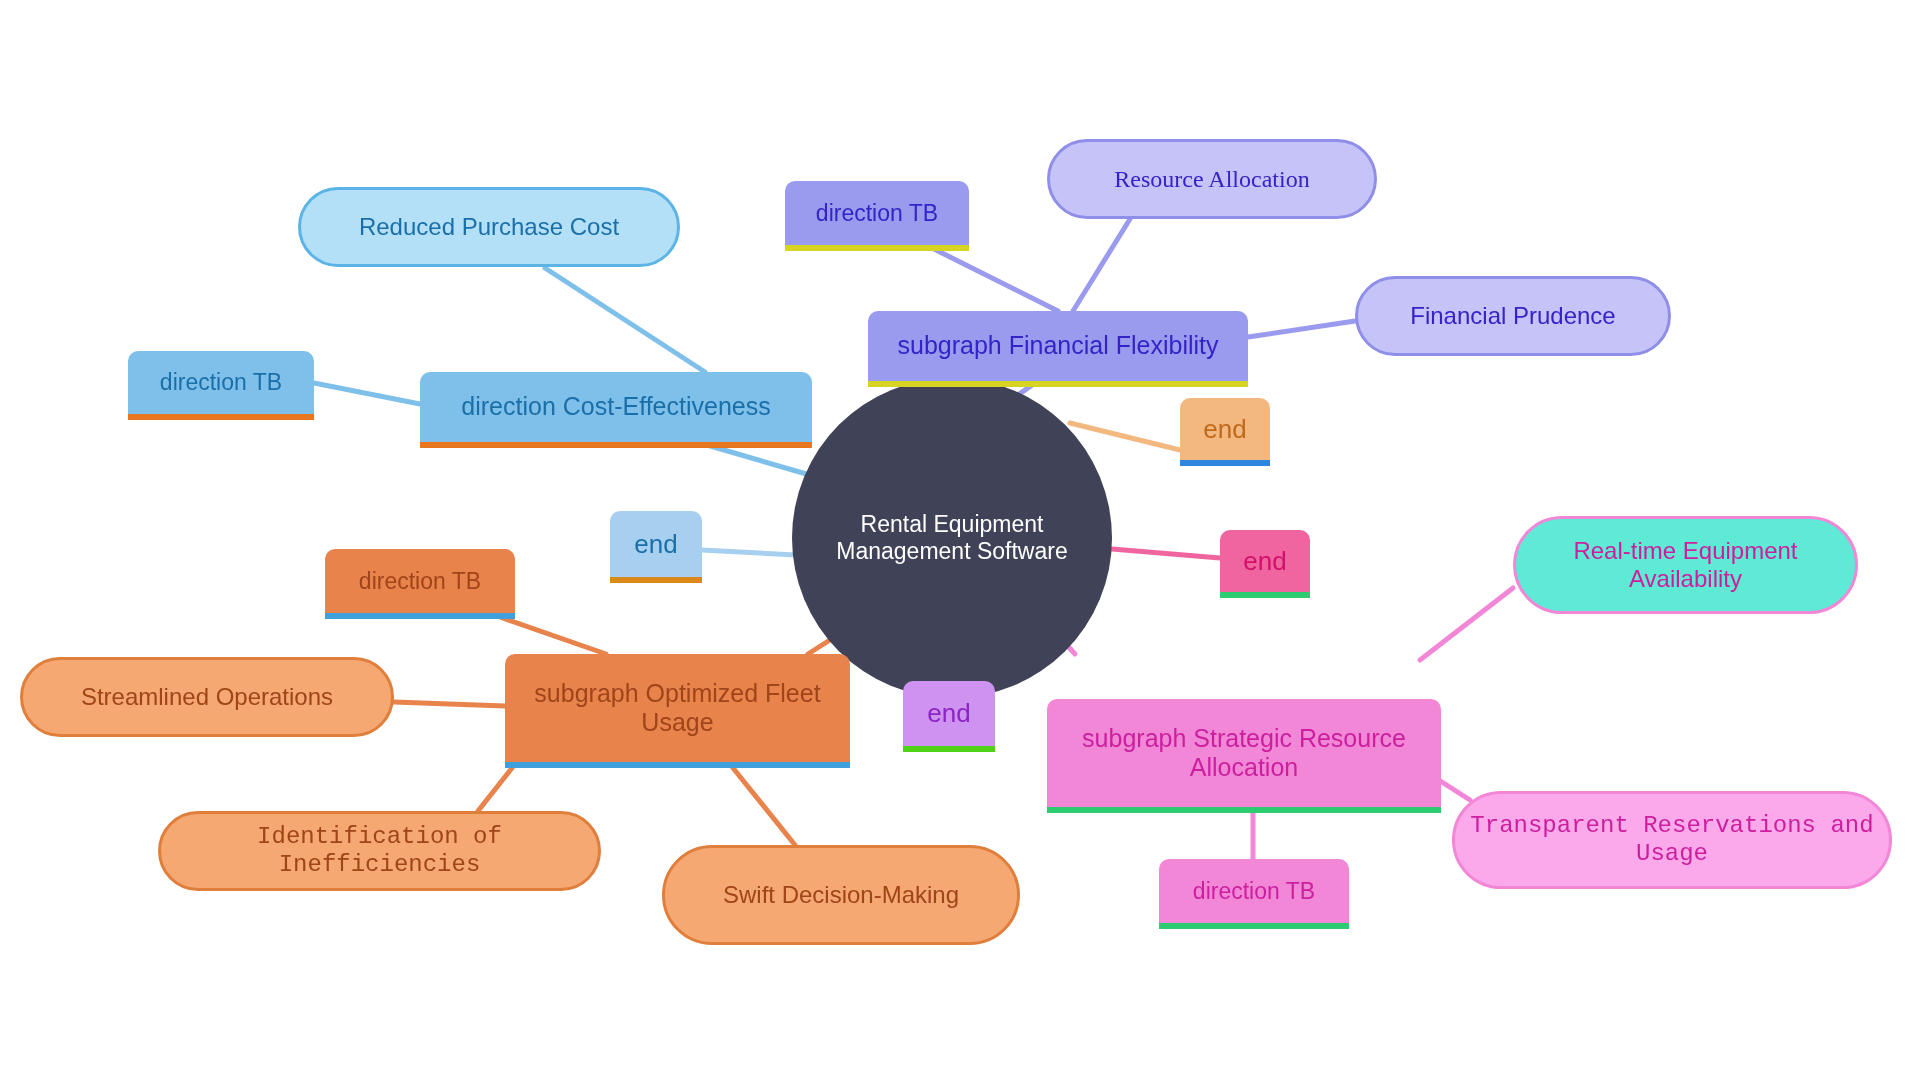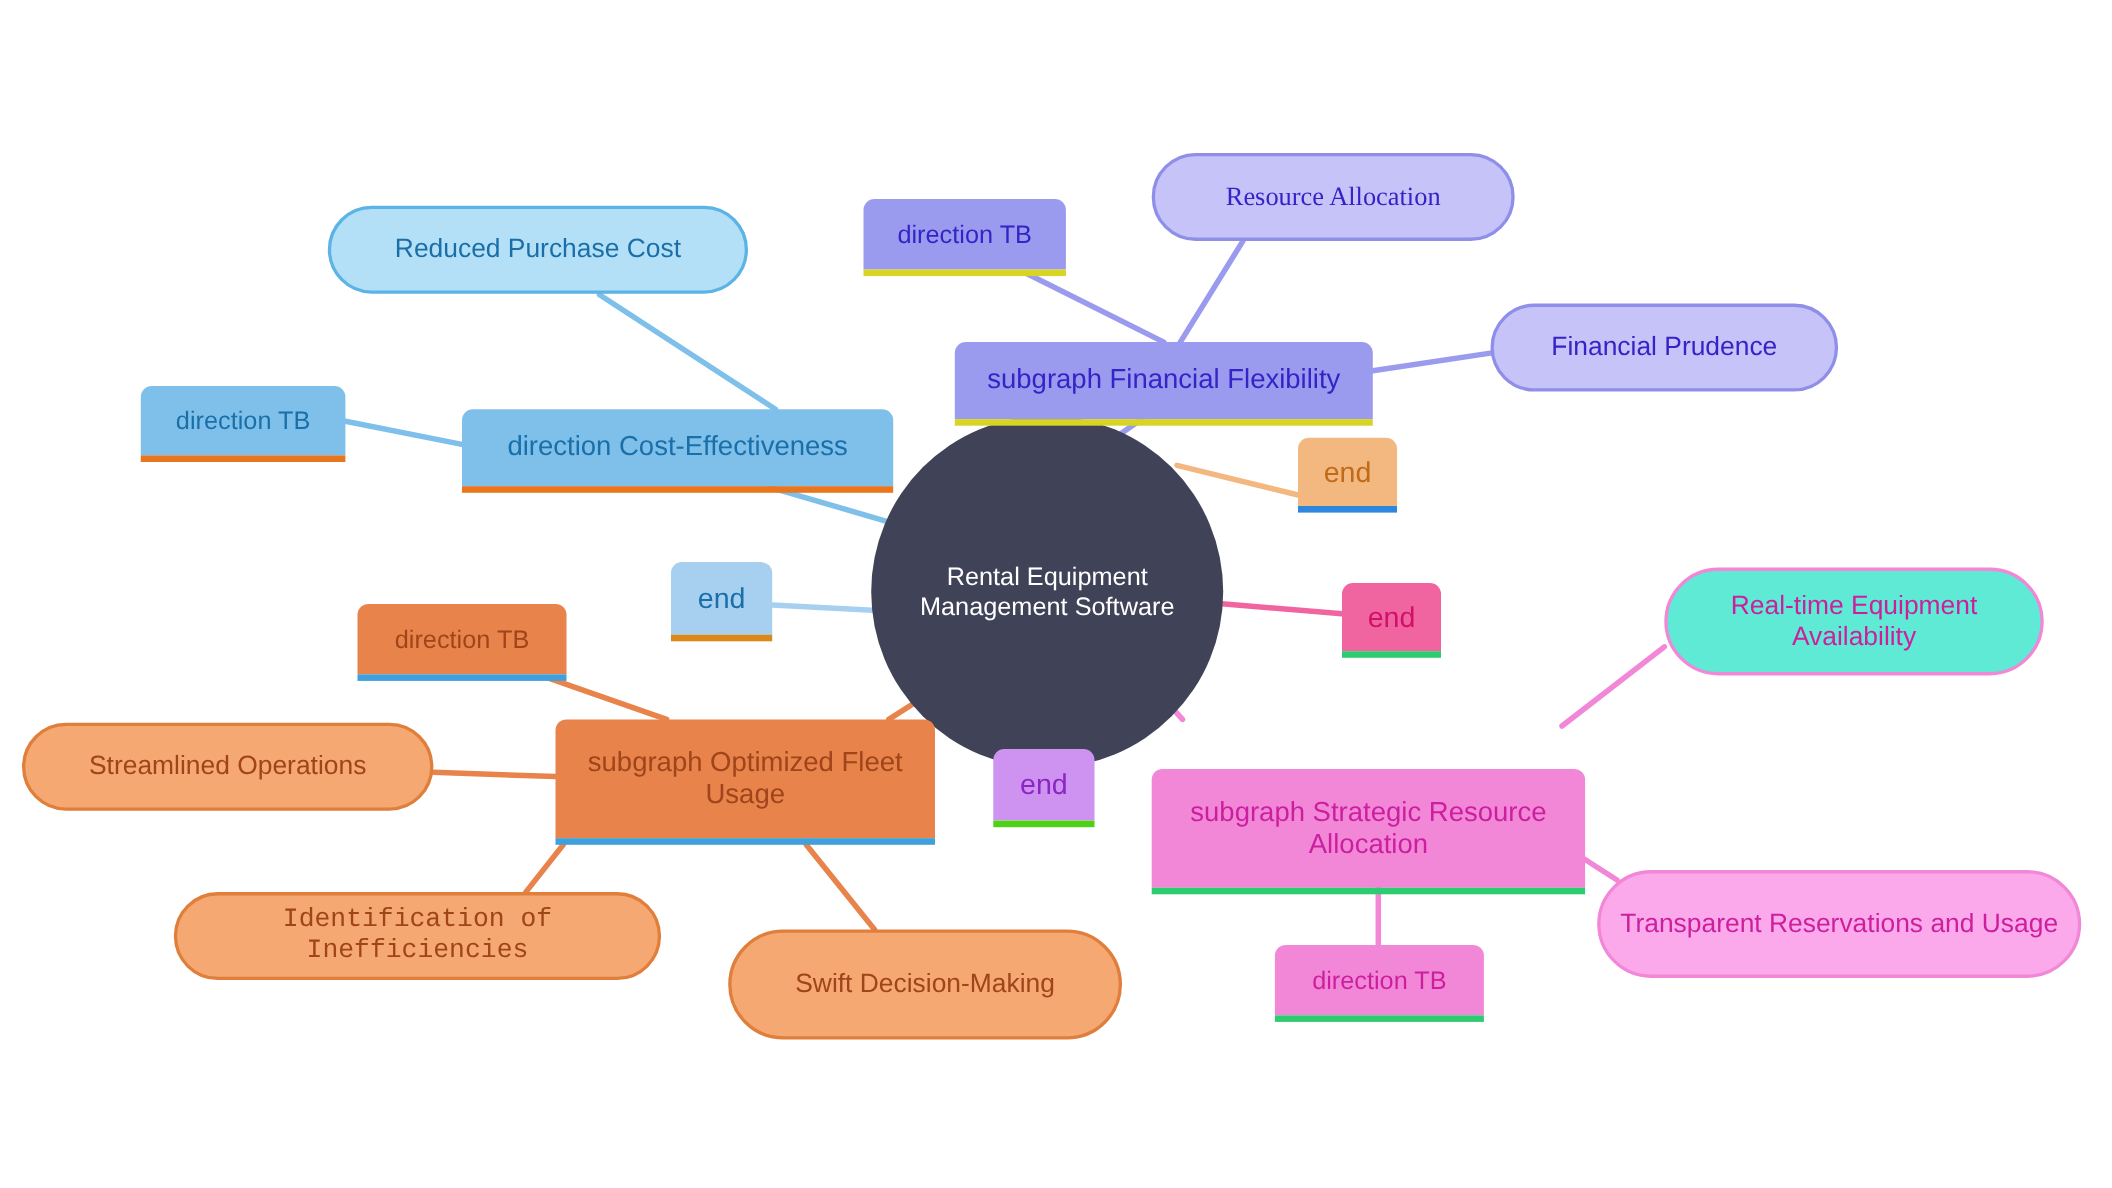--- a/index.html
+++ b/index.html
@@ -148,16 +148,16 @@
       <span class="label">subgraph Strategic Resource Allocation</span>
       <span class="accent" style="background: rgb(46, 204, 113);"></span>
     </div>
     <div class="node shape-rounded" style="left: 1513px; top: 516px; width: 345px; height: 98px; background: #5eead4; color: rgb(204, 31, 158); font-size: 24px; border: 3px solid rgb(242, 135, 216);">
       <span class="label">Real-time Equipment Availability</span>
     </div>
     <div class="node shape-rect" style="left: 1159px; top: 859px; width: 190px; height: 64px; background: rgb(242, 135, 216); color: rgb(204, 31, 158); font-size: 23px;">
       <span class="label">direction TB</span>
       <span class="accent" style="background: rgb(46, 204, 113);"></span>
     </div>
-    <div class="node shape-rounded" style="left: 1452px; top: 791px; width: 440px; height: 98px; background: rgb(251, 169, 234); color: rgb(204, 31, 158); font-size: 24px; border: 3px solid rgb(242, 135, 216);">
+    <div class="node shape-rounded" style="left: 1452px; top: 791px; width: 440px; height: 98px; background: rgb(251, 169, 234); color: rgb(204, 31, 158); font-size: 24px; border: 3px solid rgb(242, 135, 216); font-family: Liberation Mono, monospace;">
       <span class="label">Transparent Reservations and Usage</span>
     </div>
   </div>
 
 </body></html>

